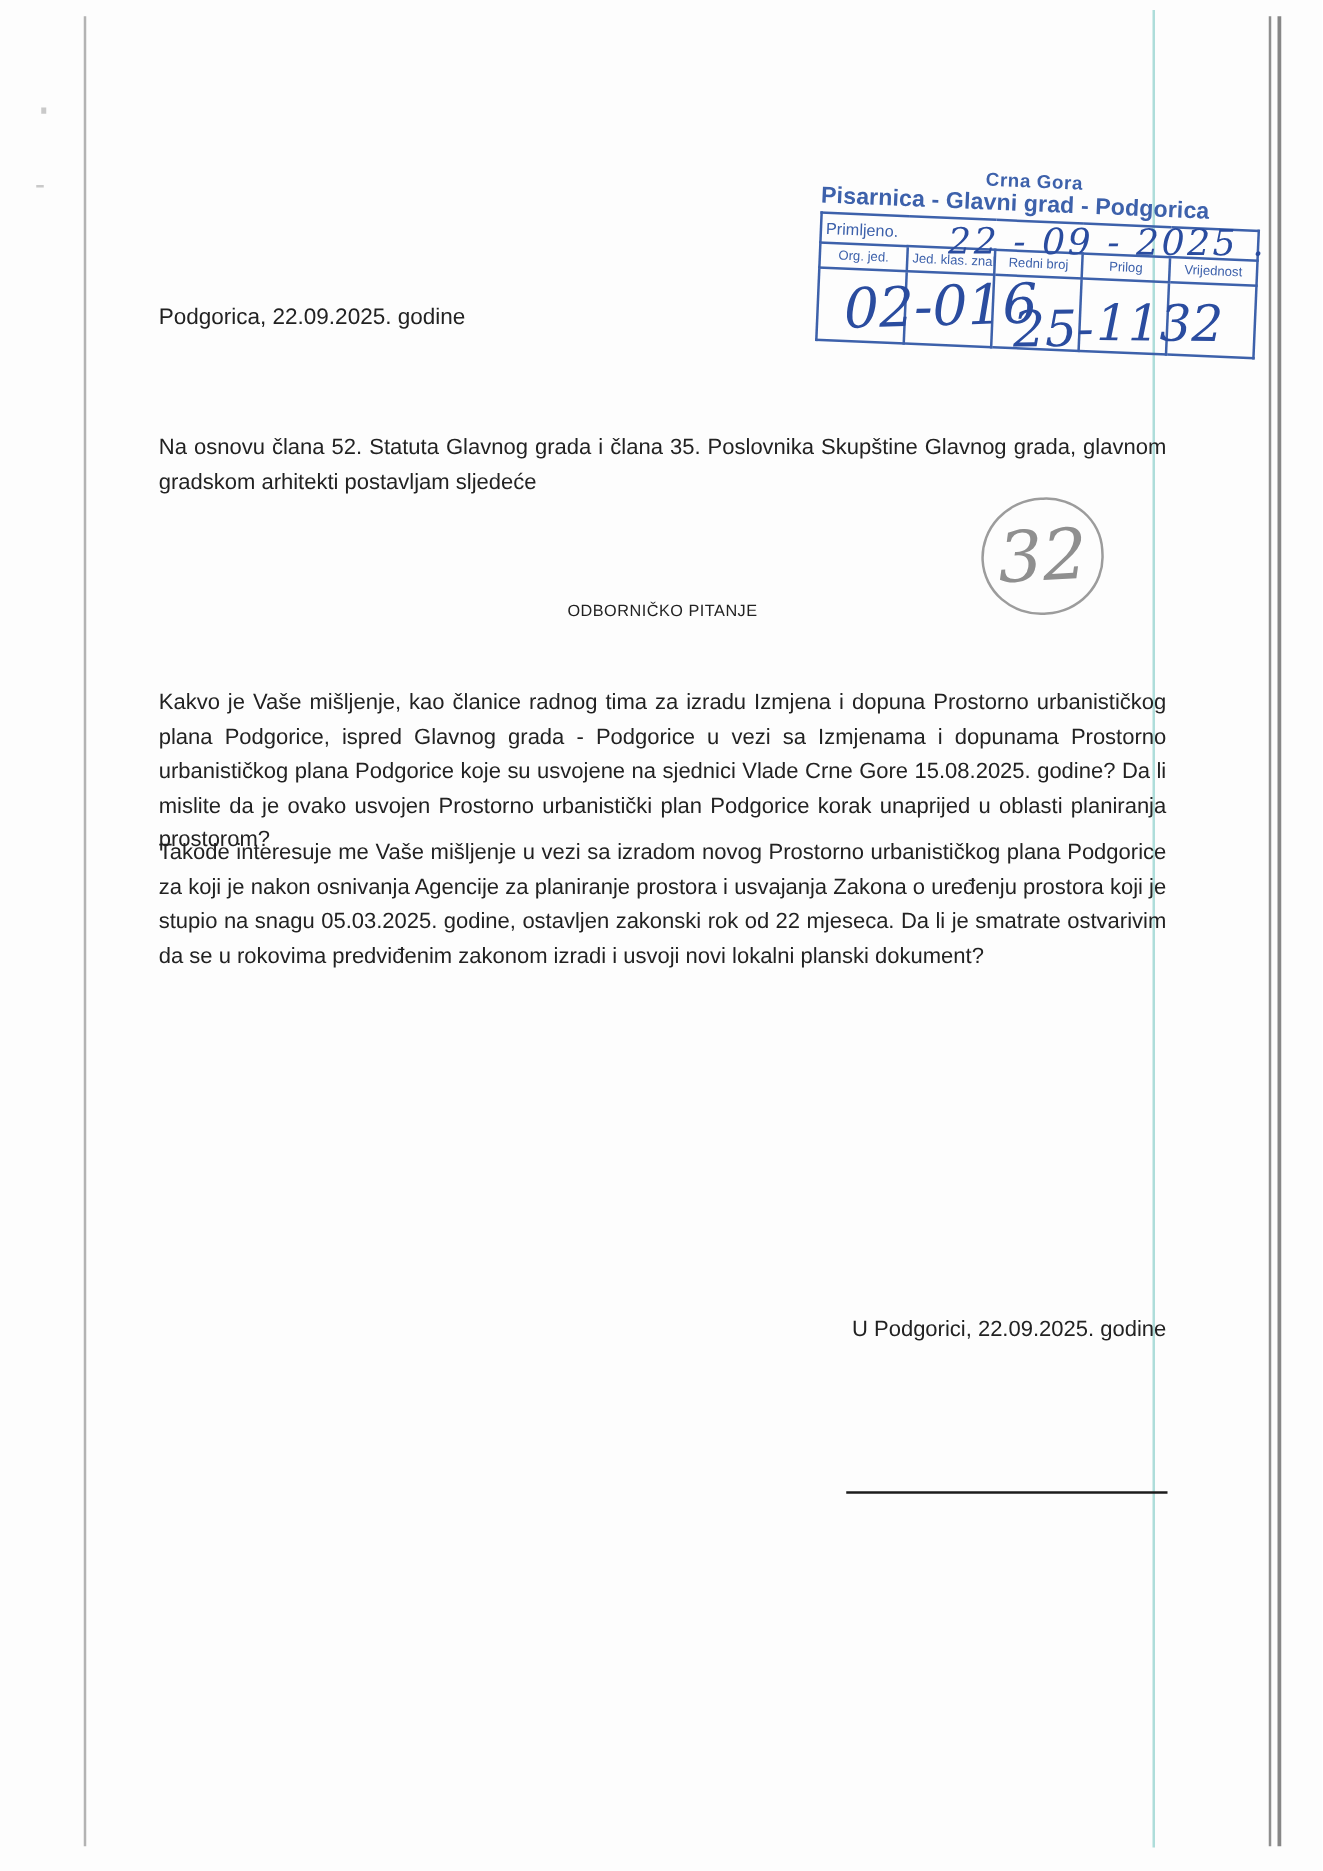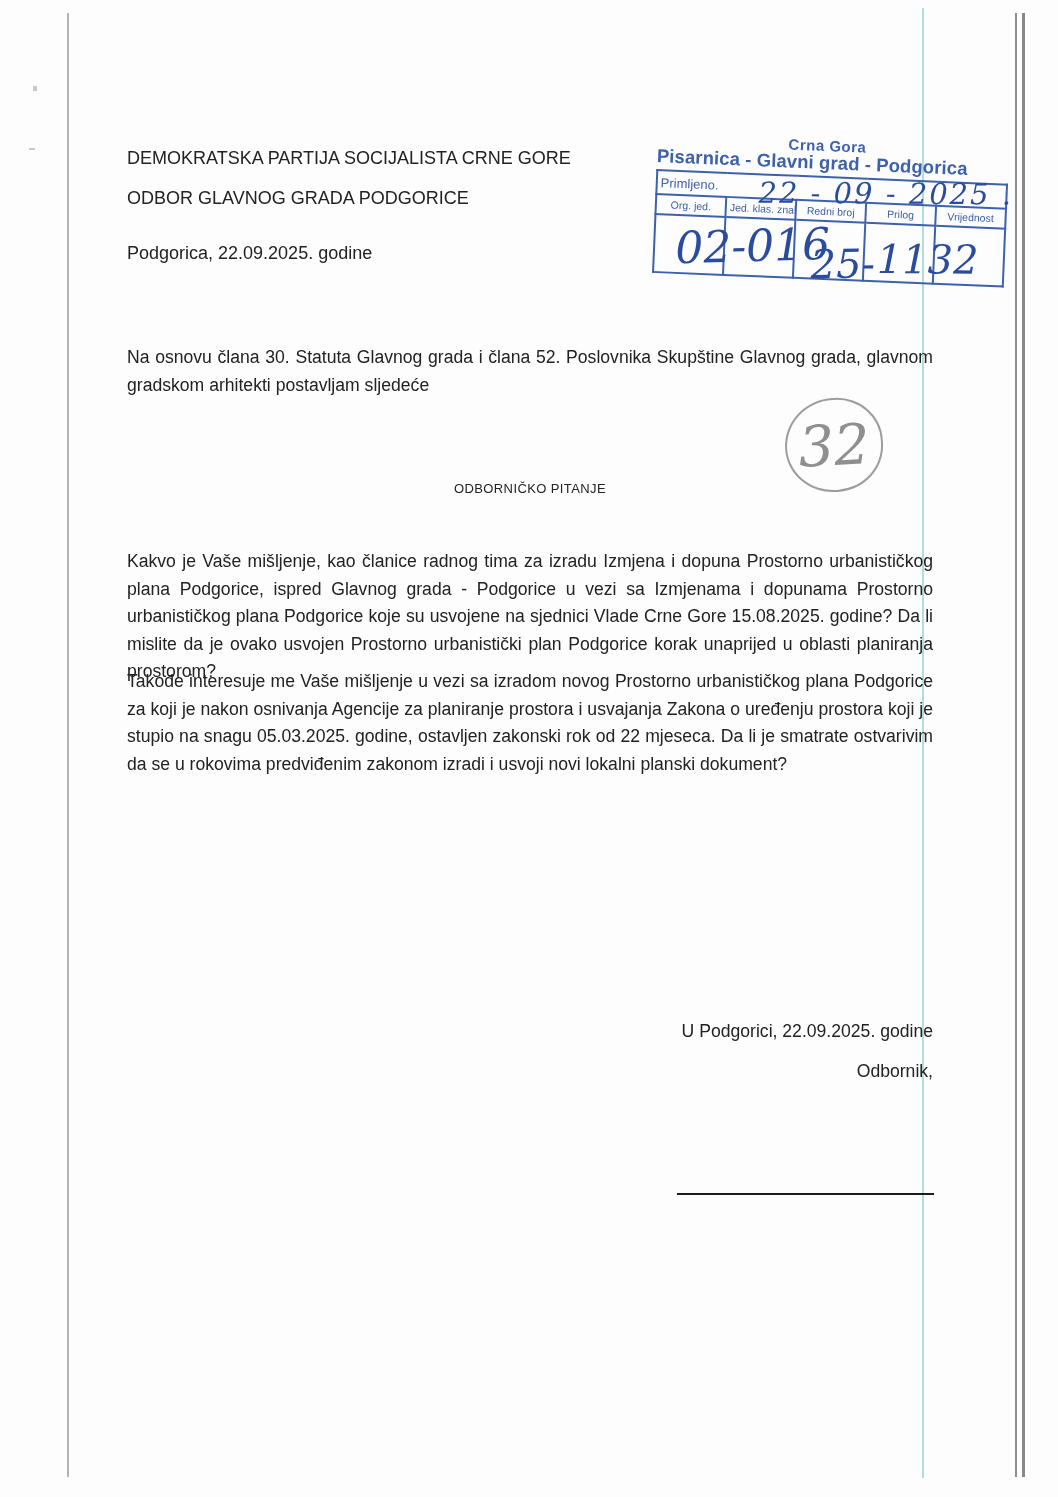--- a/index.html
+++ b/index.html
@@ -35,21 +35,21 @@
   .intro { top:344px; }
   .p1 { top:548px; }
   .p2 { top:668px; }
   .doc-title {
     position:absolute; left:127px; top:481px; width:806px;
     font-size:13px; text-align:center; letter-spacing:0.4px;
   }
 
   .sig-line-text {
     position:absolute; left:420px; width:513px;
-    font-size:17.6px; text-align:right; white-space:nowrap;
+    font-size:17.6px; text-align:right; white-space:nowrap;margin-top:32px;
   }
   .sig1 { top:1021px; }
   .sig2 { top:1061px; }
   .sig3 { top:1097px; }
   .sig-rule { position:absolute; left:677px; top:1193px; width:257px; height:2px; background:#1c1c1c; }
 
   
   .stamp {
     position:absolute; left:658px; top:130px; width:358px;
     transform:rotate(2.4deg); transform-origin:0 0;
@@ -97,22 +97,20 @@
 <body>
 
 <div class="page">
 
   <div class="scanline line-left"></div>
   <div class="scanline line-cyan"></div>
   <div class="scanline line-right"></div>
   <div class="speck speck-1"></div>
   <div class="speck speck-2"></div>
 
-  <div class="tline hdr1">DEMOKRATSKA PARTIJA SOCIJALISTA CRNE GORE</div>
-  <div class="tline hdr2">ODBOR GLAVNOG GRADA PODGORICE</div>
   <div class="tline hdr3">Podgorica, 22.09.2025. godine</div>
 
   <div class="stamp">
     <div class="stamp-country">Crna Gora</div>
     <div class="stamp-office">Pisarnica - Glavni grad - Podgorica</div>
     <table class="stamp-table">
       <tbody>
         <tr>
           <td class="received-cell" colspan="5">Primljeno.</td>
         </tr>
@@ -131,28 +129,27 @@
           <td class="val-cell"></td>
         </tr>
       </tbody>
     </table>
     <div class="hw hw-date">22 - 09 - 2025 .</div>
     <div class="hw hw-orgjed">02-016</div>
     <div class="hw hw-redni">25-</div>
     <div class="hw hw-prilog">1132</div>
   </div>
 
-  <div class="para intro">Na osnovu člana 30. Statuta Glavnog grada i člana 52. Poslovnika Skupštine Glavnog grada, glavnom gradskom arhitekti postavljam sljedeće</div>
+  <div class="para intro">Na osnovu člana 52. Statuta Glavnog grada i člana 35. Poslovnika Skupštine Glavnog grada, glavnom gradskom arhitekti postavljam sljedeće</div>
 
   <div class="circled-number">
     <span>32</span>
   </div>
 
   <div class="doc-title">ODBORNIČKO PITANJE</div>
 
   <div class="para p1">Kakvo je Vaše mišljenje, kao članice radnog tima za izradu Izmjena i dopuna Prostorno urbanističkog plana Podgorice, ispred Glavnog grada - Podgorice u vezi sa Izmjenama i dopunama Prostorno urbanističkog plana Podgorice koje su usvojene na sjednici Vlade Crne Gore 15.08.2025. godine? Da li mislite da je ovako usvojen Prostorno urbanistički plan Podgorice korak unaprijed u oblasti planiranja prostorom?</div>
   <div class="para p2">Takođe interesuje me Vaše mišljenje u vezi sa izradom novog Prostorno urbanističkog plana Podgorice za koji je nakon osnivanja Agencije za planiranje prostora i usvajanja Zakona o uređenju prostora koji je stupio na snagu 05.03.2025. godine, ostavljen zakonski rok od 22 mjeseca. Da li je smatrate ostvarivim da se u rokovima predviđenim zakonom izradi i usvoji novi lokalni planski dokument?</div>
 
   <div class="sig-line-text sig1">U Podgorici, 22.09.2025. godine</div>
-  <div class="sig-line-text sig2">Odbornik,</div>
   <div class="sig-rule"></div>
 
 </div>
 
 </body></html>

